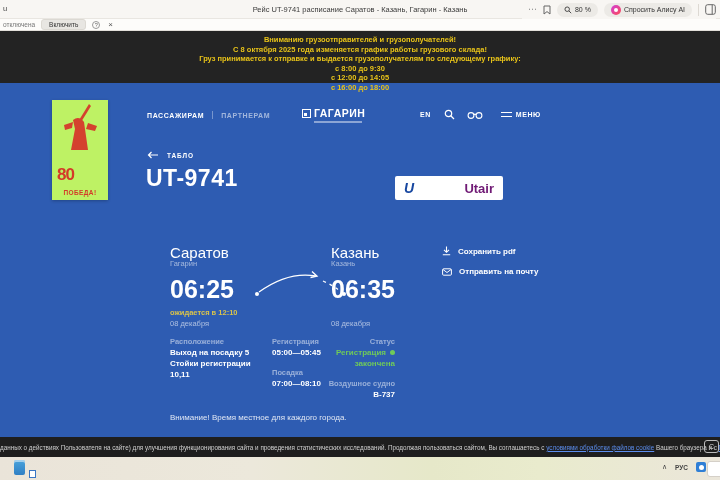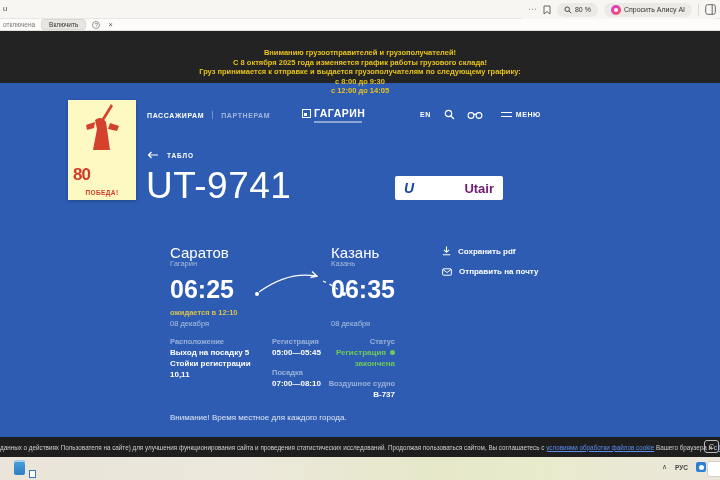--- a/index.html
+++ b/index.html
@@ -28,29 +28,29 @@
     align-items:center; gap:6px; padding-left:3px; }
   .notif-text { font-size:6.5px; color:#777; }
   .notif-btn { font-size:6.5px; color:#333; background:#e8e6e2; border:1px solid #dcd9d3;
     border-radius:3px; padding:1px 7px; }
   .help-circle { width:8px; height:8px; border:1px solid #999; border-radius:50%;
     font-size:5.5px; color:#666; display:flex; align-items:center; justify-content:center; }
   .notif-x { font-size:8px; color:#555; margin-left:2px; }
 
   
   .banner { position:absolute; left:0; top:31px; width:720px; height:52px;
-    background:#232323; padding-top:17px; }
+    background:#232323; padding-top:4px; }
   .banner div { text-align:center; font-size:7.5px; font-weight:700; color:#e8c319;
     line-height:9.6px; }
 
   
   .page { position:absolute; left:0; top:95px; width:720px; height:342px; background:#2e5cb2; }
 
-  .victory-card { position:absolute; left:68px; top:5px; width:68px; height:100px;
-    background:#fef9c3; box-shadow:0 1px 3px rgba(0,0,0,.25); }
+  .victory-card { position:absolute; left:52px; top:5px; width:56px; height:100px;
+    background:#bef264; box-shadow:0 1px 3px rgba(0,0,0,.25); }
   .victory-num { position:absolute; left:5px; bottom:15px; font-size:17px; font-weight:800;
     color:#d43a28; letter-spacing:-1px; }
   .victory-word { position:absolute; left:0; right:0; bottom:4px; text-align:center;
     font-size:6.5px; font-weight:800; color:#d43a28; letter-spacing:.4px; }
 
   .nav-left { position:absolute; left:147px; top:16px; display:flex; align-items:center; gap:8px; }
   .nav-link { font-size:7px; font-weight:700; letter-spacing:.6px; color:#fff; }
   .nav-link.dim { color:rgba(255,255,255,.55); }
   .nav-sep { width:1px; height:8px; background:rgba(255,255,255,.35); }
   .logo-wrap { position:absolute; left:302px; top:12px; text-align:left; }
@@ -64,21 +64,21 @@
   .nav-right { position:absolute; left:420px; top:14px; display:flex; align-items:center; }
   .lang { font-size:7px; font-weight:700; color:#fff; letter-spacing:.5px; margin-right:13px; }
   .icon-gap { margin-right:12px; }
   .menu-wrap { display:flex; align-items:center; gap:4px; margin-left:18px; }
   .menu-lines { display:flex; flex-direction:column; gap:2.5px; }
   .menu-lines span { display:block; width:11px; height:1.4px; background:#fff; }
   .menu-label { font-size:7px; font-weight:700; color:#fff; letter-spacing:.6px; }
 
   .back-row { position:absolute; left:147px; top:56px; display:flex; align-items:center; gap:8px; }
   .back-label { font-size:6.5px; font-weight:700; color:#fff; letter-spacing:.9px; }
-  .flight-number { position:absolute; left:146px; top:70px; font-size:37px; font-weight:400;
+  .flight-number { position:absolute; left:146px; top:70px; font-size:23px; font-weight:700;
     color:#fff; letter-spacing:.5px; }
   .airline-card { position:absolute; left:395px; top:81px; width:108px; height:24px;
     background:#fff; border-radius:2px; display:flex; align-items:center;
     justify-content:space-between; padding:0 9px; }
   .airline-u { font-size:14px; font-weight:800; font-style:italic; color:#1747a0; }
   .airline-name { font-size:13px; font-weight:700; color:#701a75; }
 
   .dep-col { position:absolute; left:170px; top:151px; }
   .arr-col { position:absolute; right:325px; top:151px; text-align:left; }
   .city { font-size:15px; font-weight:400; color:#fff; line-height:13px; }
@@ -137,20 +137,21 @@
 
   svg { display:block; }
 </style>
 </head>
 <body>
 
 <div class="screen">
 
   <div class="browser-top">
     <span class="url-frag">u</span>
+    <span class="tab-title">Рейс UT-9741 расписание Саратов - Казань, Гагарин - Казань</span>
     <div class="tr-cluster">
       <span class="more-dots">⋯</span>
       <span>
         <svg width="8" height="10" viewBox="0 0 8 10">
             <path d="M1 1h6v8L4 6.6 1 9z" fill="none" stroke="#666" stroke-width="1"></path>
           </svg>
       </span>
       <span class="pill">
         <svg width="8" height="8" viewBox="0 0 10 10">
             <circle cx="4" cy="4" r="2.8" fill="none" stroke="#444" stroke-width="1.2"></circle>

